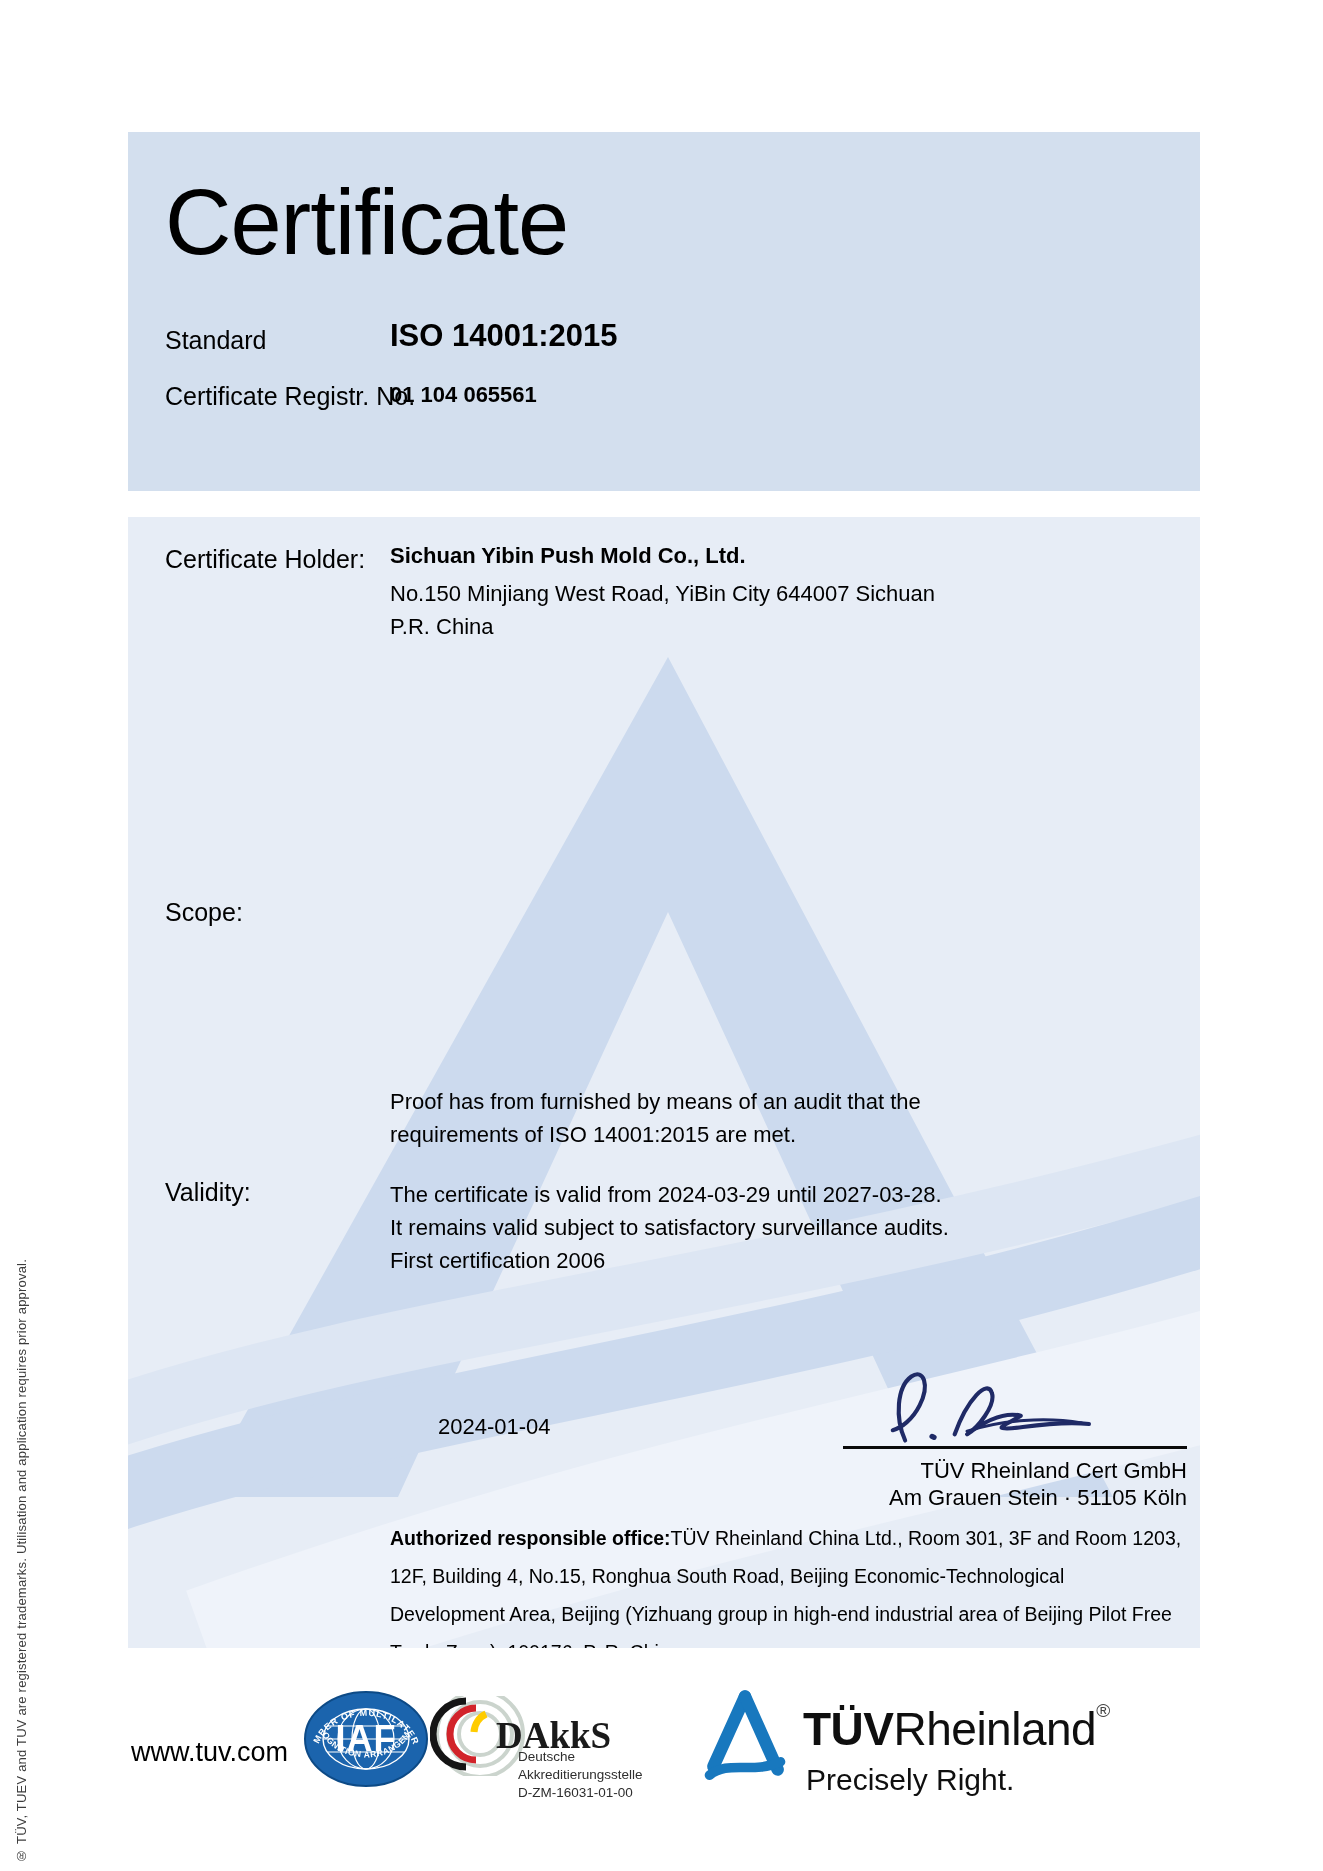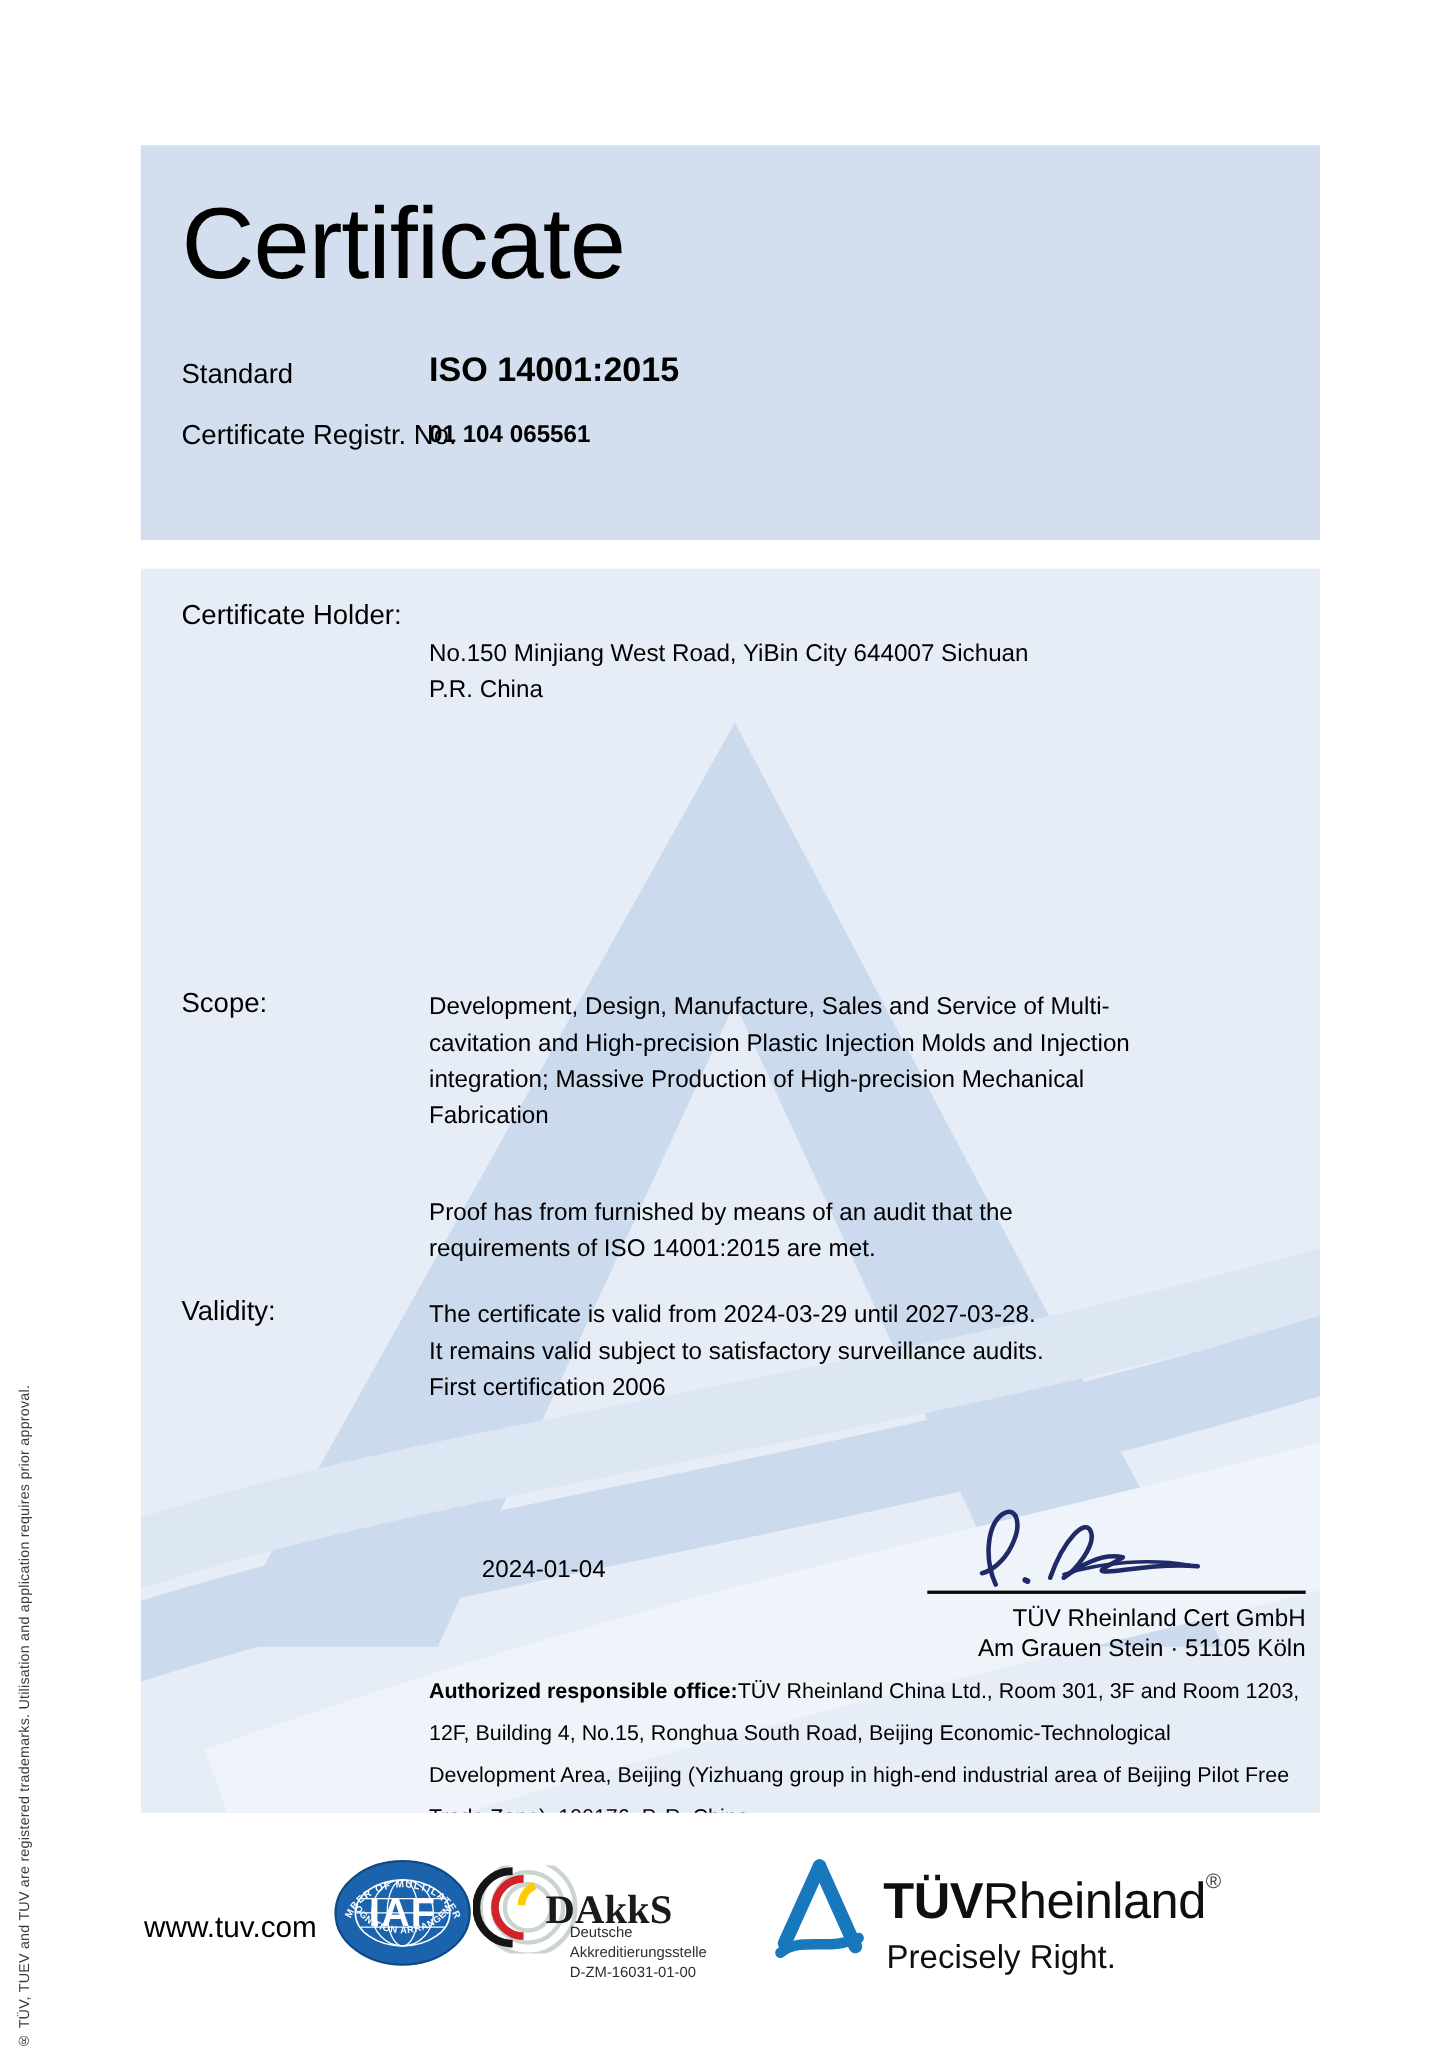--- a/index.html
+++ b/index.html
@@ -44,28 +44,25 @@
   <div class="abs panel-main">
 
     <svg class="abs" style="left:0;top:0;" width="1072" height="1131" viewBox="0 0 1072 1131" aria-hidden="true">
       <path fill="#ccdaee" fill-rule="evenodd" d="M540,140 L71,980 L985,980 Z M540,395 L270,980 L810,980 Z"></path>
       <path d="M-30,905 C260,805 620,775 1090,645" stroke="#dde6f3" stroke-width="62" fill="none"></path>
       <path d="M-30,985 C280,880 640,850 1090,710" stroke="#ccdaee" stroke-width="70" fill="none"></path>
       <path d="M80,1135 C500,985 800,935 1095,855" stroke="#eff3fa" stroke-width="130" fill="none"></path>
     </svg>
 
     <div class="abs lbl" style="left:37px;top:28px;">Certificate Holder:</div>
+    <div class="abs val bold" style="left:262px;top:26px;">Sichuan Yibin Push Mold Co., Ltd.</div>
     <div class="abs val lines" style="left:262px;top:60px;">No.150 Minjiang West Road, YiBin City 644007 Sichuan
 P.R. China</div>
 
     <div class="abs lbl" style="left:37px;top:381px;">Scope:</div>
-    <div class="abs val lines" style="left:262px;top:381px;">Development, Design, Manufacture, Sales and Service of Multi-
-cavitation and High-precision Plastic Injection Molds and Injection
-integration; Massive Production of High-precision Mechanical
-Fabrication</div>
 
     <div class="abs val lines" style="left:262px;top:568px;">Proof has from furnished by means of an audit that the
 requirements of ISO 14001:2015 are met.</div>
 
     <div class="abs lbl" style="left:37px;top:661px;">Validity:</div>
     <div class="abs val lines" style="left:262px;top:661px;">The certificate is valid from 2024-03-29 until 2027-03-28.
 It remains valid subject to satisfactory surveillance audits.
 First certification 2006</div>
 
     <div class="abs val" style="left:310px;top:897px;">2024-01-04</div>

